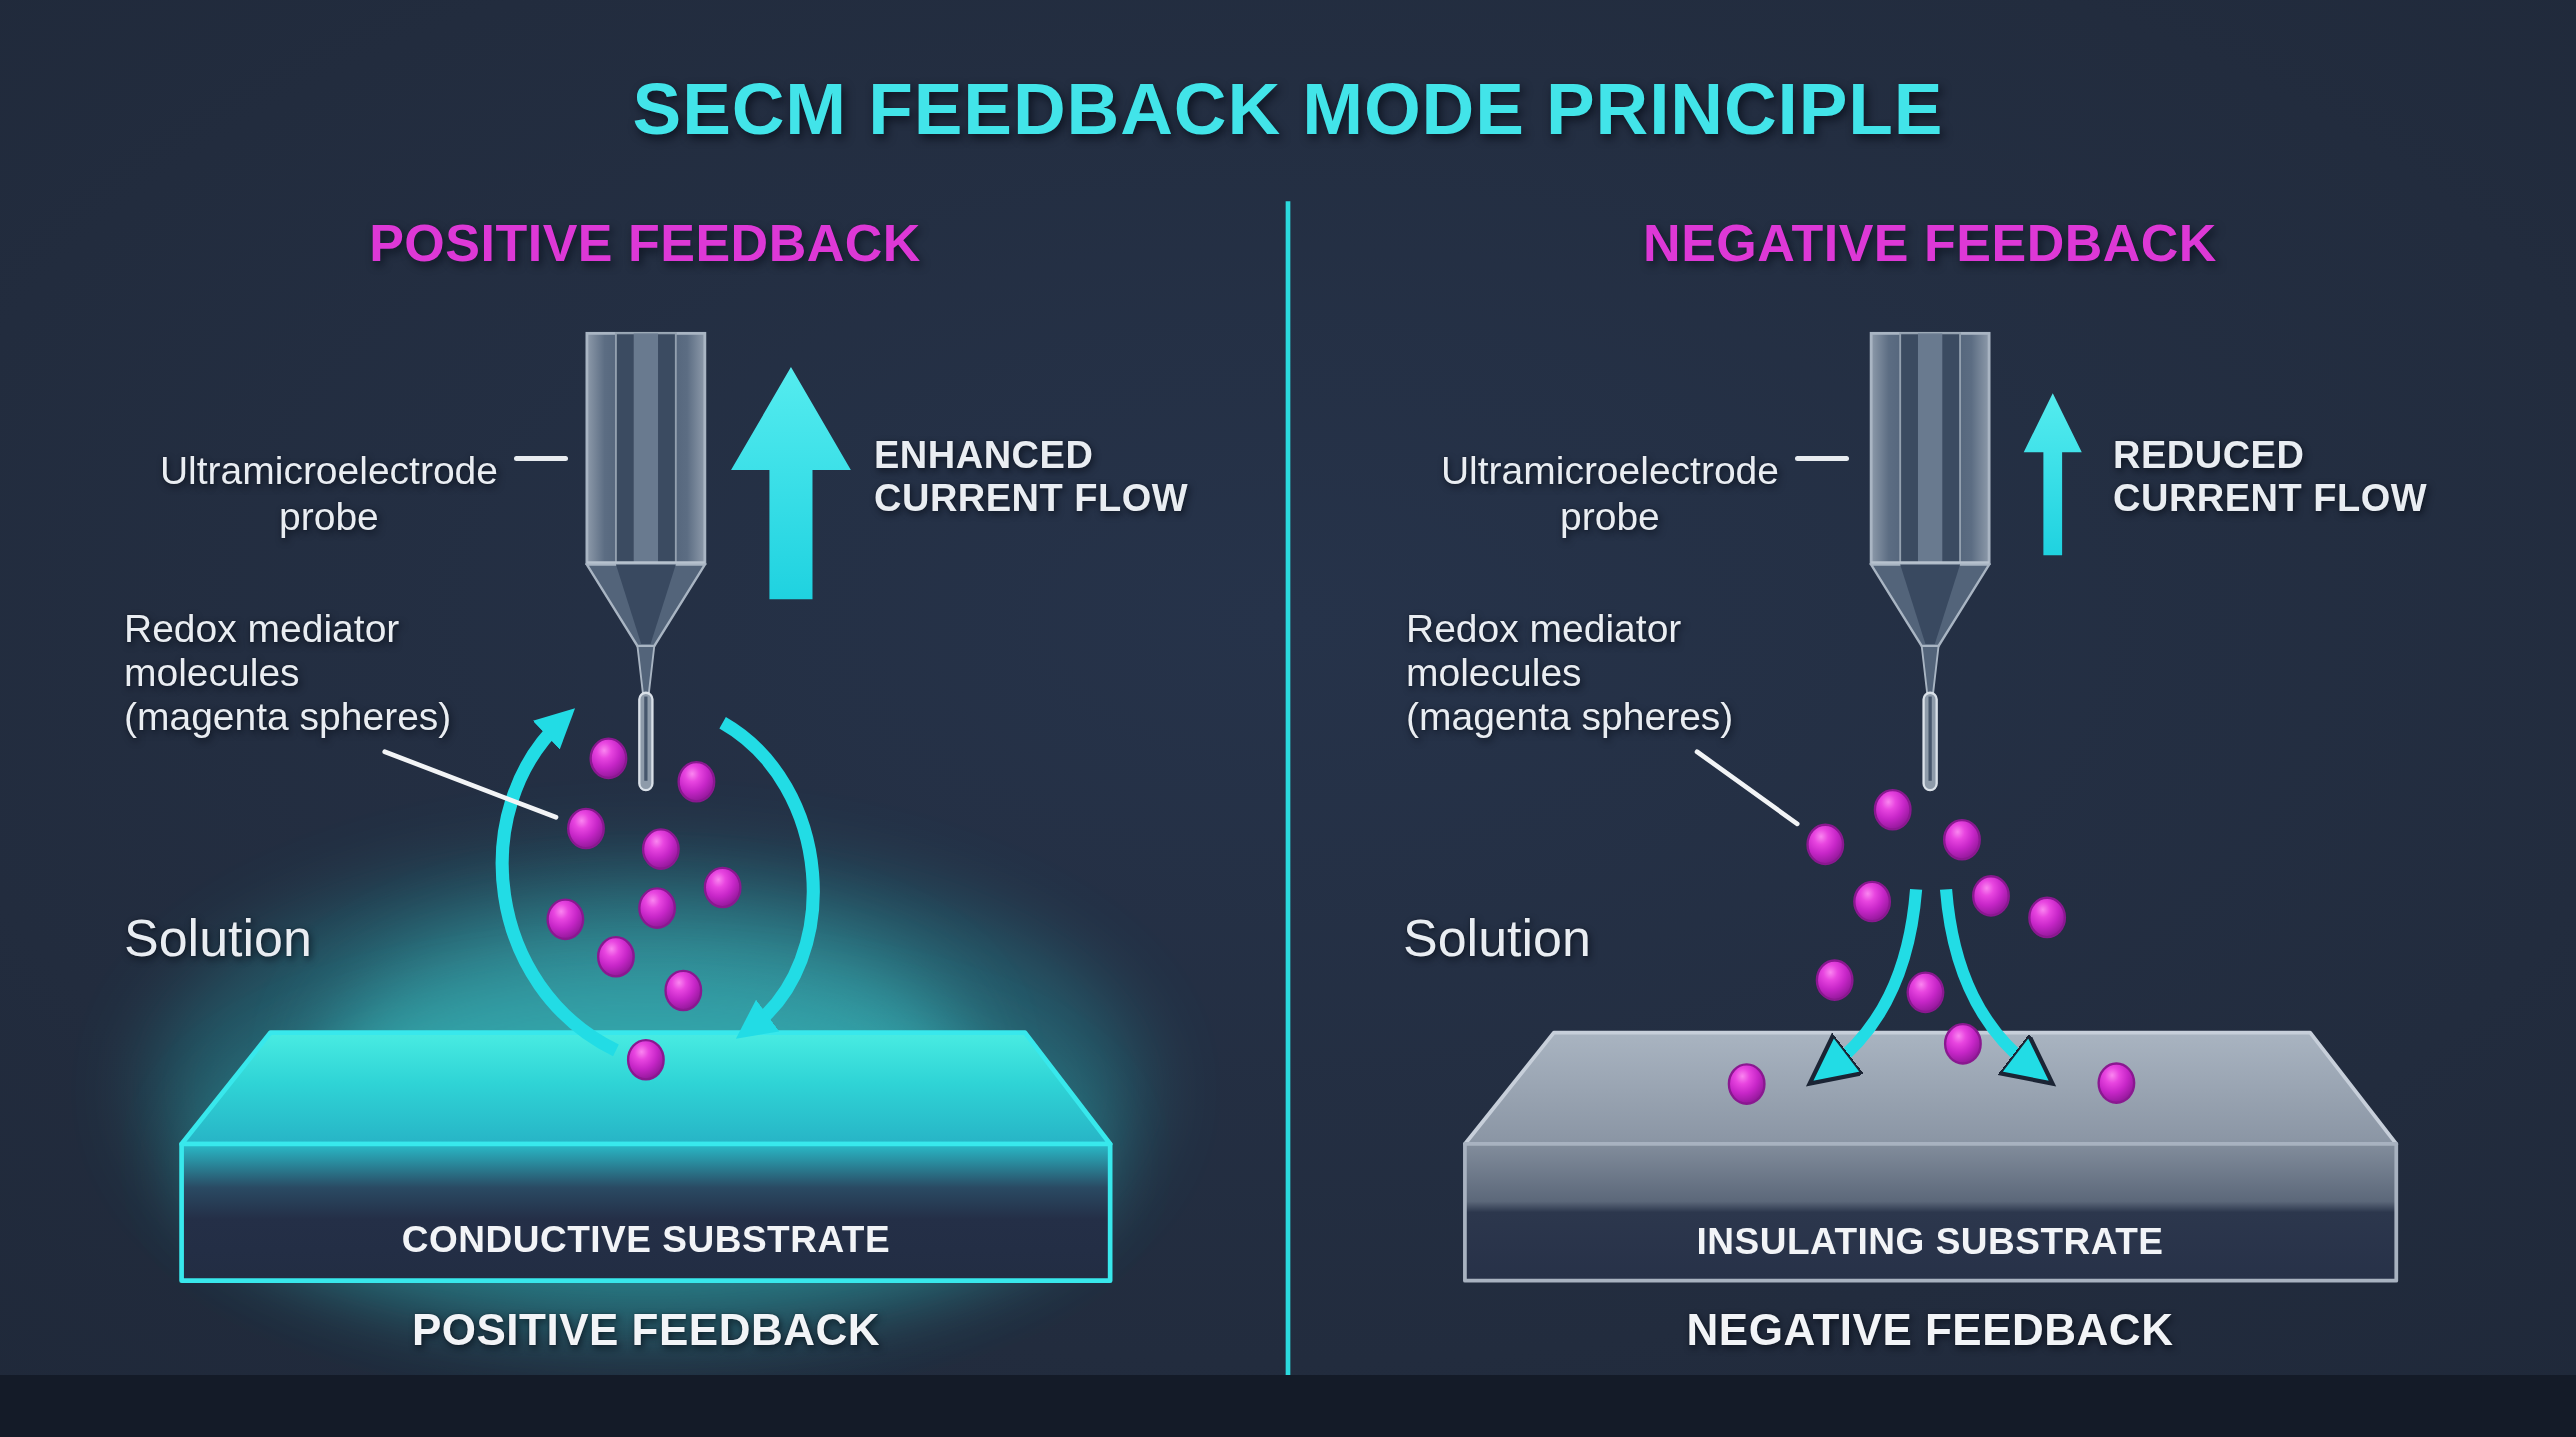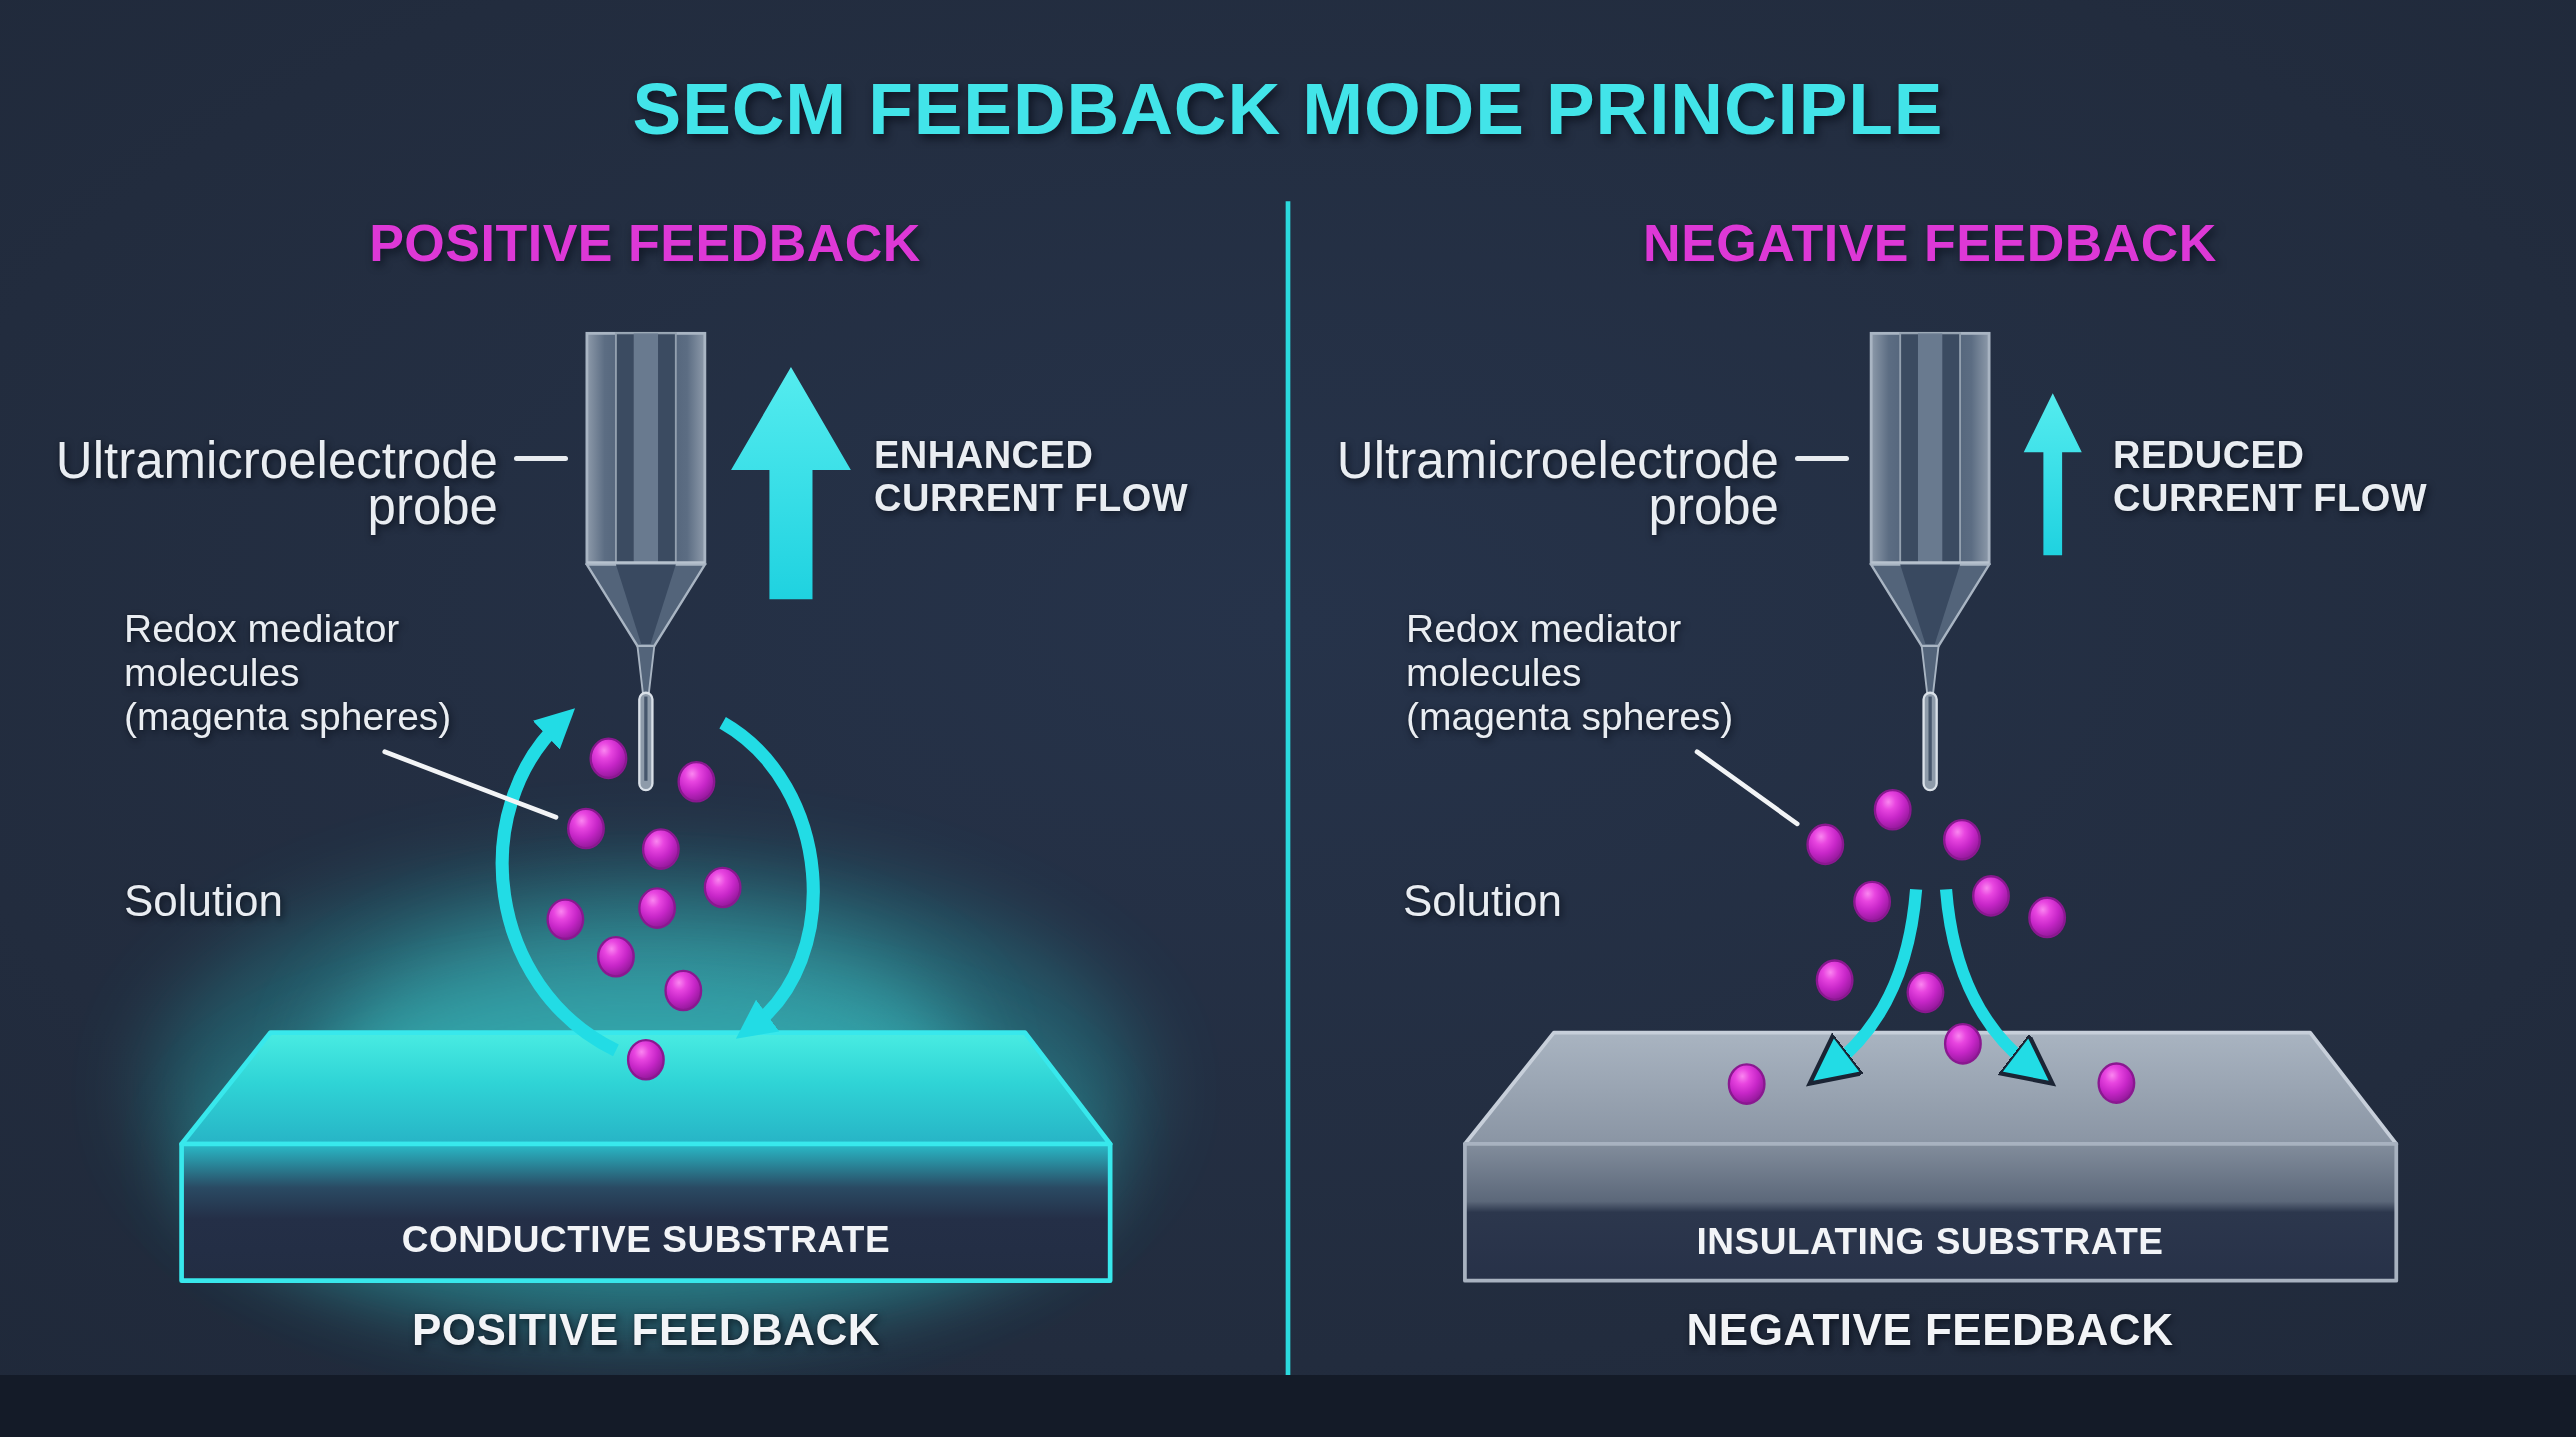--- a/index.html
+++ b/index.html
@@ -12,29 +12,29 @@
   .abs{position:absolute;white-space:nowrap;}
   .lbl{color:#e9edf2;text-shadow:1.9px 2.8px 7.5px rgba(4,9,18,.65), 0 0 1.9px rgba(4,9,18,.4);}
   .ctr{transform:translateX(-50%);text-align:center;}
   .rgt{text-align:right;}
   .line{display:block;}
   .t-title{left:1288px;top:67px;font-size:73px;font-weight:700;color:#42e4e9;letter-spacing:0.9px;
            text-shadow:2.8px 3.7px 9.4px rgba(4,9,18,.7);}
   .t-header{font-size:52px;font-weight:700;color:#dd38d6;letter-spacing:0.5px;
             text-shadow:2.8px 3.7px 8.4px rgba(4,9,18,.6);}
   .h-pos{left:645px;top:213px;} .h-neg{left:1930px;top:213px;}
-  .t-probe{font-size:51px;font-weight:400;line-height:46px;top:438px;}
+  .t-probe{font-size:39px;font-weight:400;line-height:46px;top:448px;text-align:center;}
   .p-pos{right:2078px;} .p-neg{right:797px;}
   .dash{position:absolute;top:456px;width:54px;height:4.7px;background:#e8ecf0;border-radius:2.8px;}
   .d-pos{left:514px;} .d-neg{left:1795px;}
   .t-current{font-size:38px;font-weight:700;line-height:43px;top:434px;letter-spacing:0.5px;}
   .c-pos{left:874px;} .c-neg{left:2113px;}
   .t-redox{font-size:39px;font-weight:400;line-height:44px;top:607px;}
   .r-pos{left:124px;} .r-neg{left:1406px;}
-  .t-solution{font-size:44px;font-weight:400;top:876px;}
+  .t-solution{font-size:52px;font-weight:400;top:908px;}
   .s-pos{left:124px;} .s-neg{left:1403px;}
   .t-cycle{left:1017px;top:788px;font-size:38px;font-weight:700;line-height:42px;}
   .t-blocked{left:2220px;top:878px;font-size:39px;font-weight:700;line-height:46px;}
   .t-sub{font-size:37px;font-weight:700;letter-spacing:0.5px;color:#f2f4f7;}
   .sub-pos{left:646px;top:1219px;} .sub-neg{left:1930px;top:1221px;}
   .t-footer{font-size:44px;font-weight:700;letter-spacing:0.5px;color:#f2f4f7;}
   .f-pos{left:646px;top:1305px;} .f-neg{left:1930px;top:1305px;}
 </style>
 </head>
 <body>

